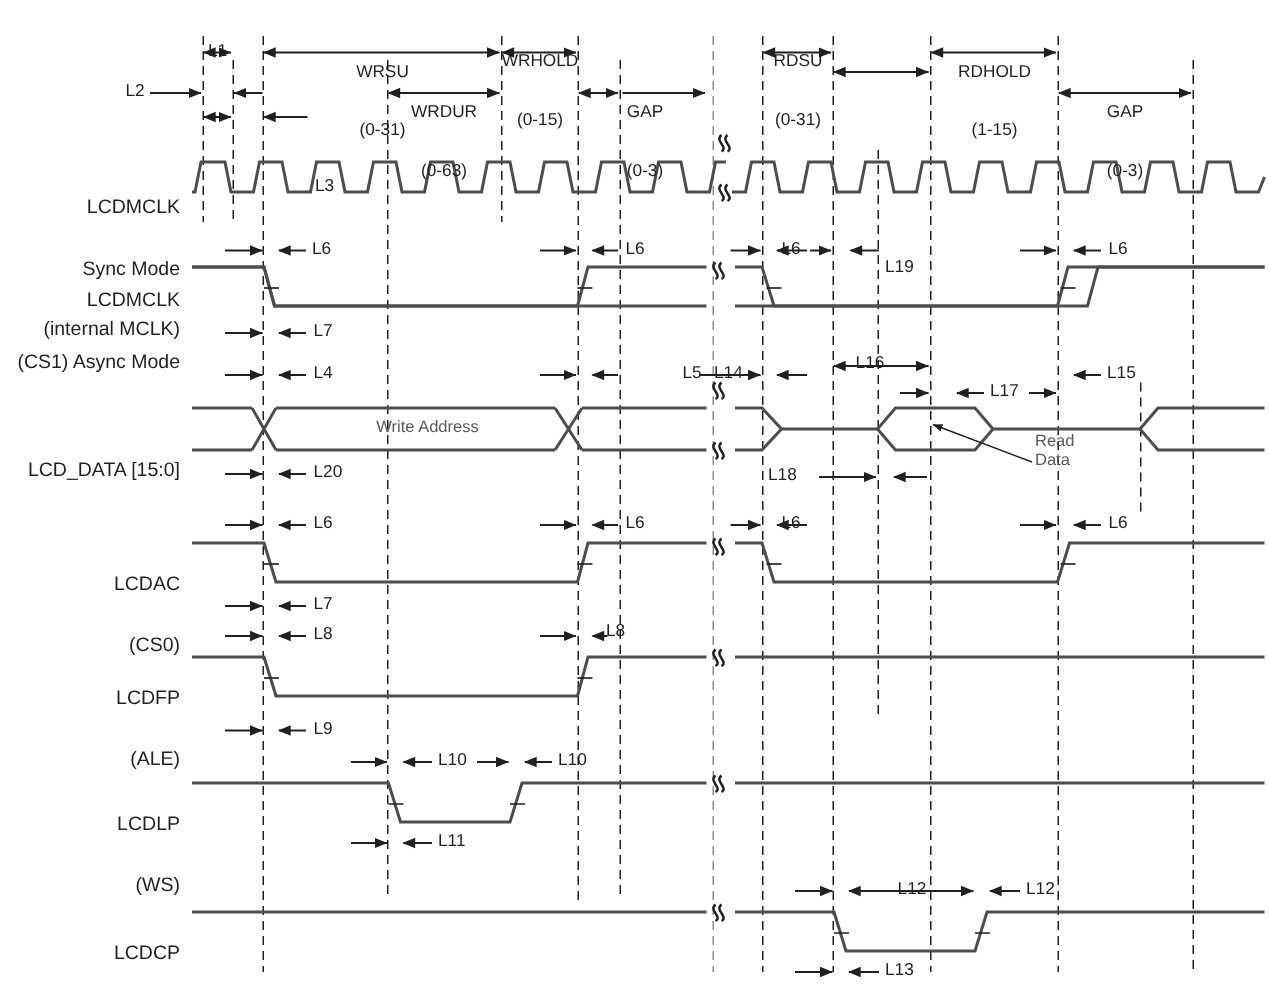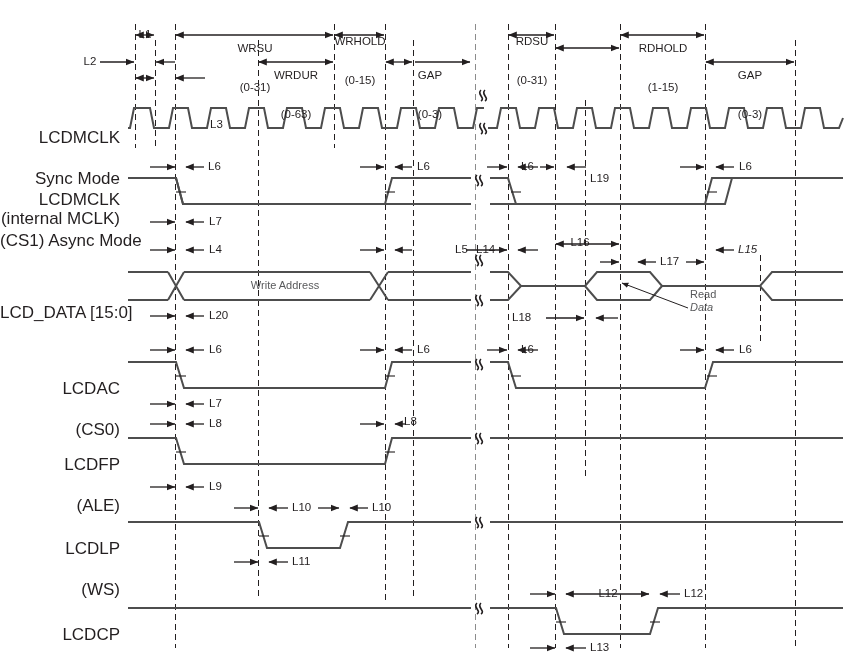--- a/index.html
+++ b/index.html
@@ -2,21 +2,21 @@
 <html><head>
 <meta charset="utf-8">
 <style>
   html,body{margin:0;padding:0;background:#ffffff;}
   body{font-family:"Liberation Sans", sans-serif;}
   #stage{position:relative;width:846px;height:659px;background:#fff;overflow:hidden;}
   #stage svg{position:absolute;left:0;top:0;}
   .sig-label{
     position:absolute;
     font-family:"Liberation Sans", sans-serif;
-    font-size:17px;
+    font-size:13px;
     color:#231f20;
     line-height:13.5px;
     text-align:right;
     white-space:pre;
   }
   .tl{
     position:absolute;
     font-family:"Liberation Sans", sans-serif;
     font-size:11.5px;
     color:#231f20;
@@ -378,21 +378,21 @@
   <div class="tl left" style="left:590px;top:172px;width:30px;">L19</div>
   <div class="tl left" style="left:739px;top:160px;width:30px;">L6</div>
 
   <div class="tl left" style="left:209px;top:215px;width:30px;">L7</div>
 
   <div class="tl left" style="left:209px;top:243px;width:30px;">L4</div>
   <div class="tl left" style="left:417px;top:243px;width:30px;margin-left:38px;">L5</div>
   <div class="tl left" style="left:462px;top:243px;width:30px;padding-left:14px;">L14</div>
   <div class="tl" style="left:560px;top:236px;width:40px;">L16</div>
   <div class="tl left" style="left:660px;top:255px;width:30px;">L17</div>
-  <div class="tl left" style="left:738px;top:243px;width:30px;font-style:italic;">L15</div>
+  <div class="tl left" style="left:738px;top:243px;width:30px;">L15</div>
 
   <div class="tl left" style="left:209px;top:309px;width:30px;">L20</div>
   <div class="tl left" style="left:512px;top:311px;width:30px;">L18</div>
 
   <div class="tl left" style="left:209px;top:343px;width:30px;">L6</div>
   <div class="tl left" style="left:417px;top:343px;width:30px;">L6</div>
   <div class="tl left" style="left:521px;top:343px;width:30px;">L6</div>
   <div class="tl left" style="left:739px;top:343px;width:30px;">L6</div>
   <div class="tl left" style="left:209px;top:397px;width:30px;">L7</div>
 
@@ -403,15 +403,15 @@
   <div class="tl left" style="left:292px;top:501px;width:34px;">L10</div>
   <div class="tl left" style="left:372px;top:501px;width:34px;">L10</div>
   <div class="tl left" style="left:292px;top:555px;width:34px;">L11</div>
 
   <div class="tl" style="left:588px;top:587px;width:40px;">L12</div>
   <div class="tl left" style="left:684px;top:587px;width:34px;">L12</div>
   <div class="tl left" style="left:590px;top:641px;width:34px;">L13</div>
 
   <div class="inwave" style="left:215px;top:279px;width:140px;">Write Address</div>
   <div class="inwave left" style="left:690px;top:288px;width:60px;text-align:left;">Read</div>
-  <div class="inwave left" style="left:690px;top:301px;width:60px;text-align:left;font-style:italic;">Data</div>
+  <div class="inwave left" style="left:690px;top:301px;width:60px;text-align:left;">Data</div>
 
 </div>
 
 </body></html>

